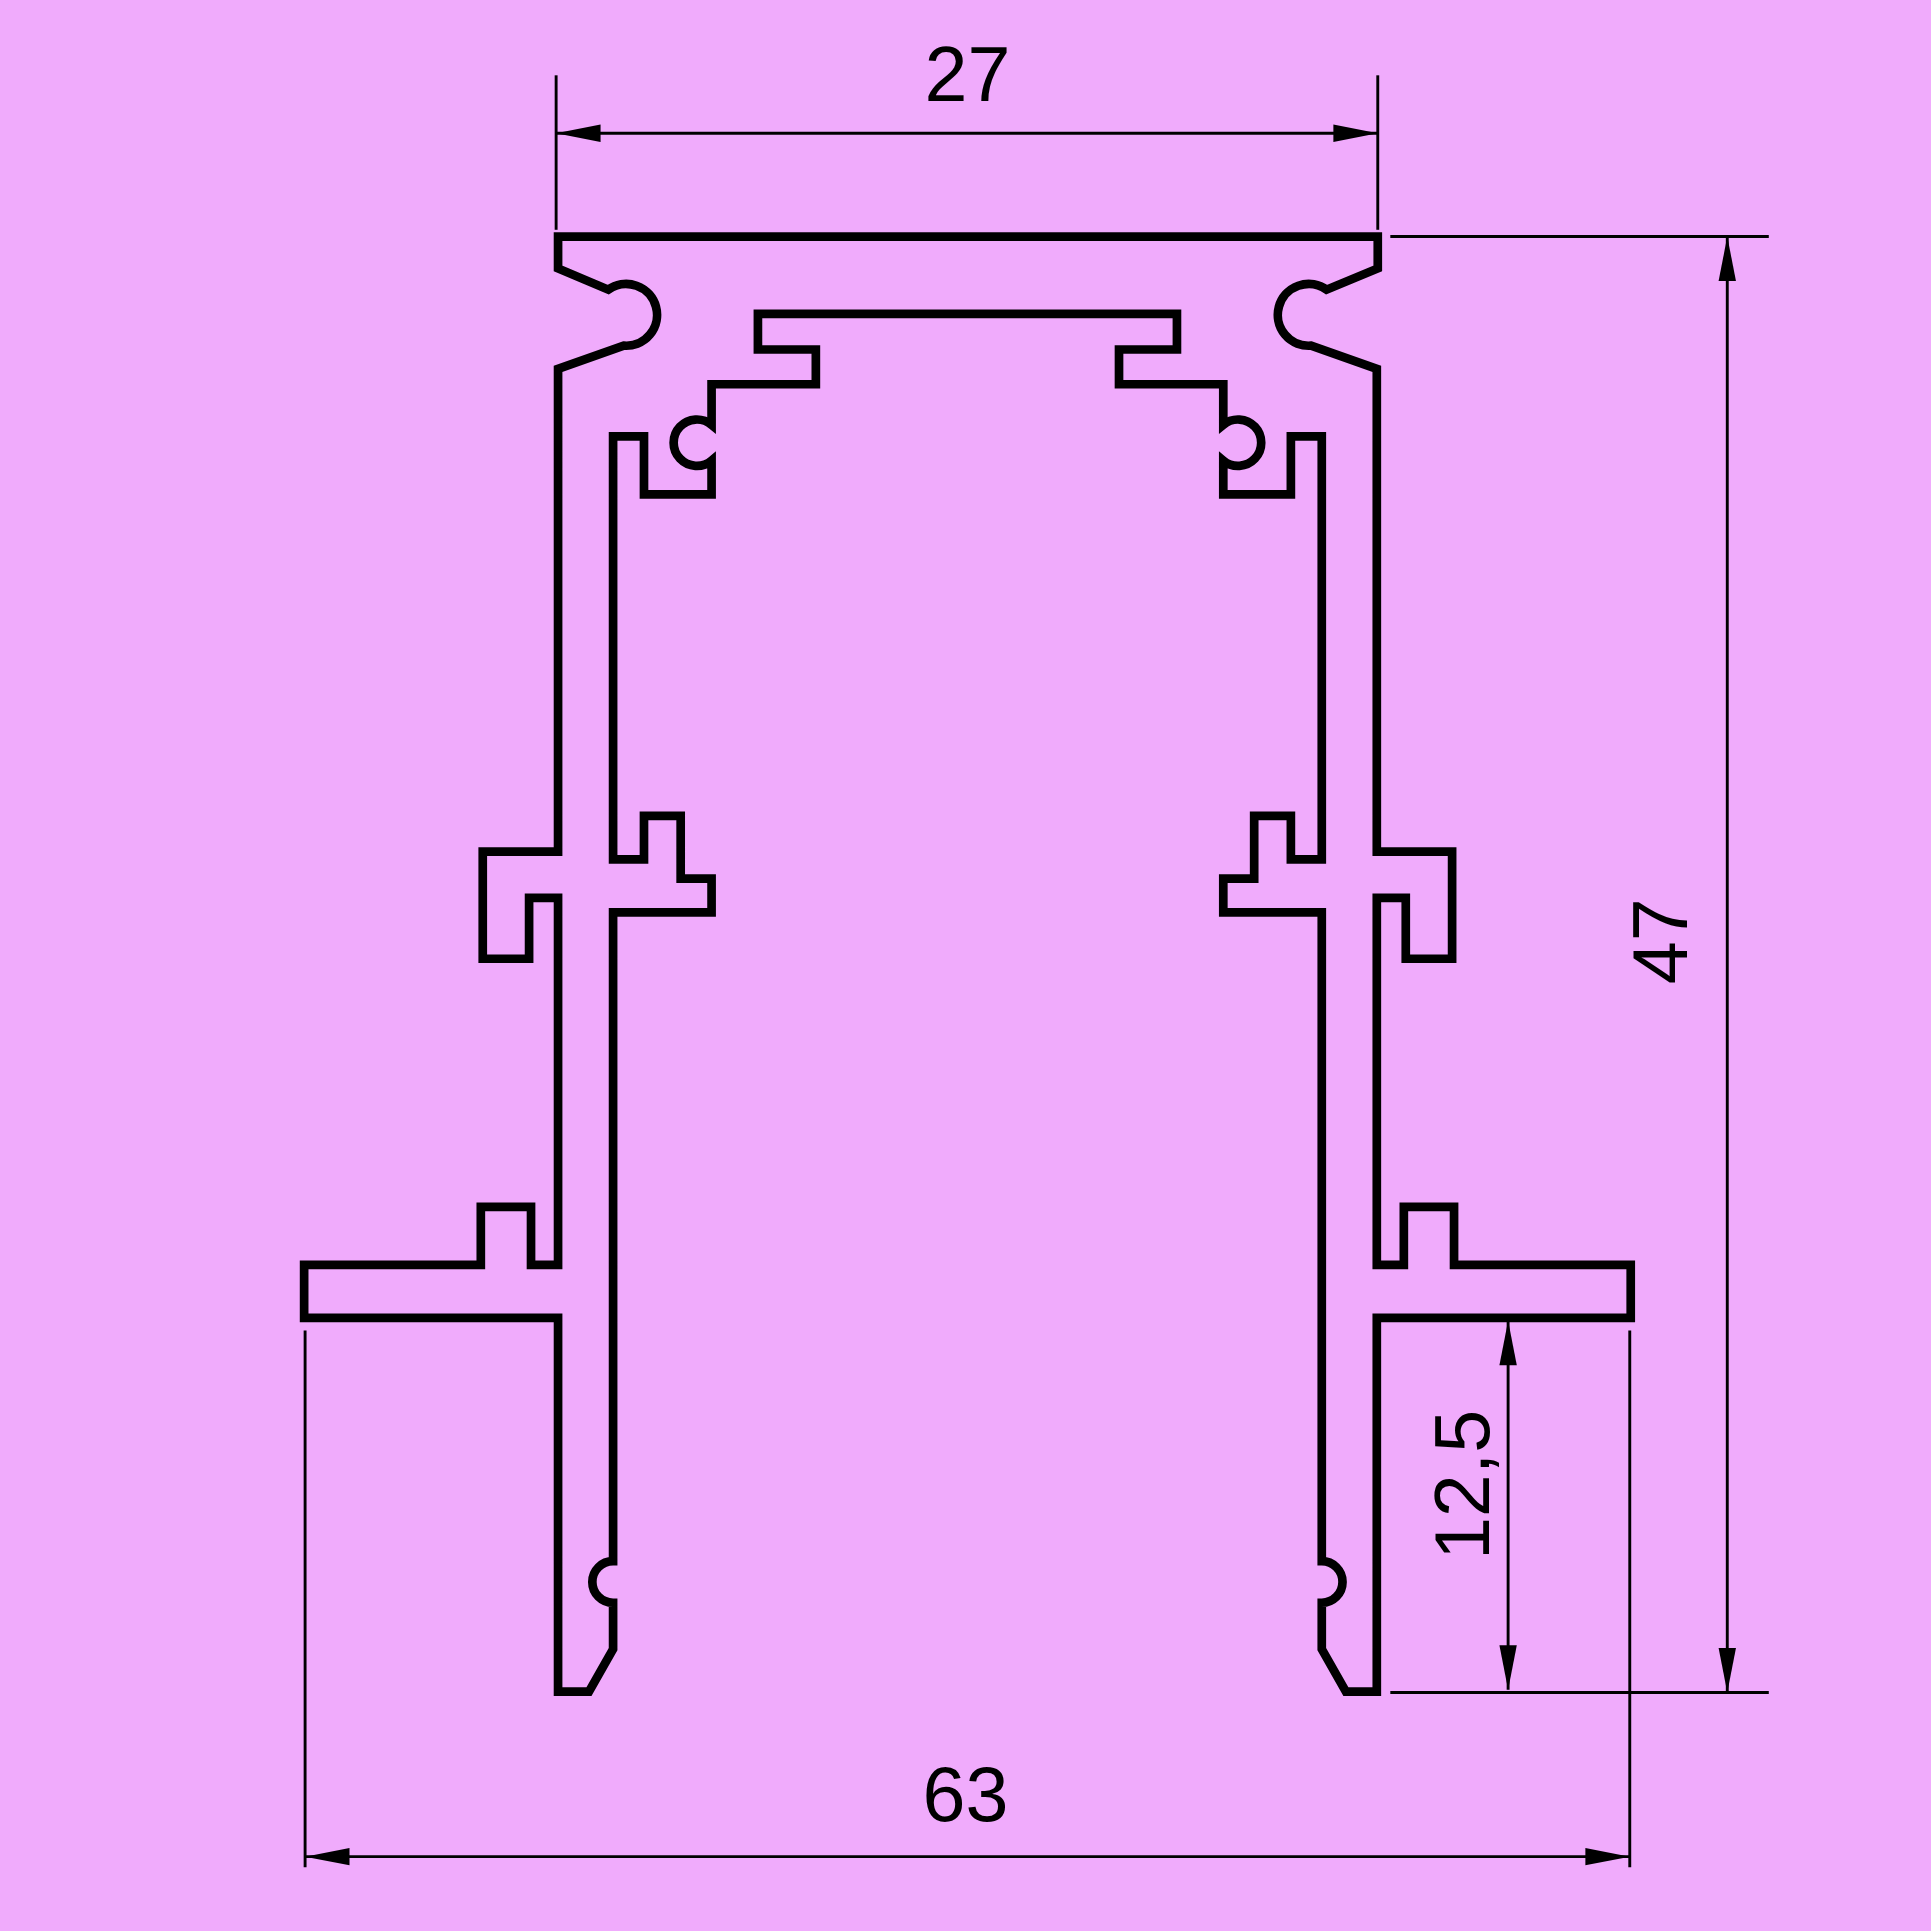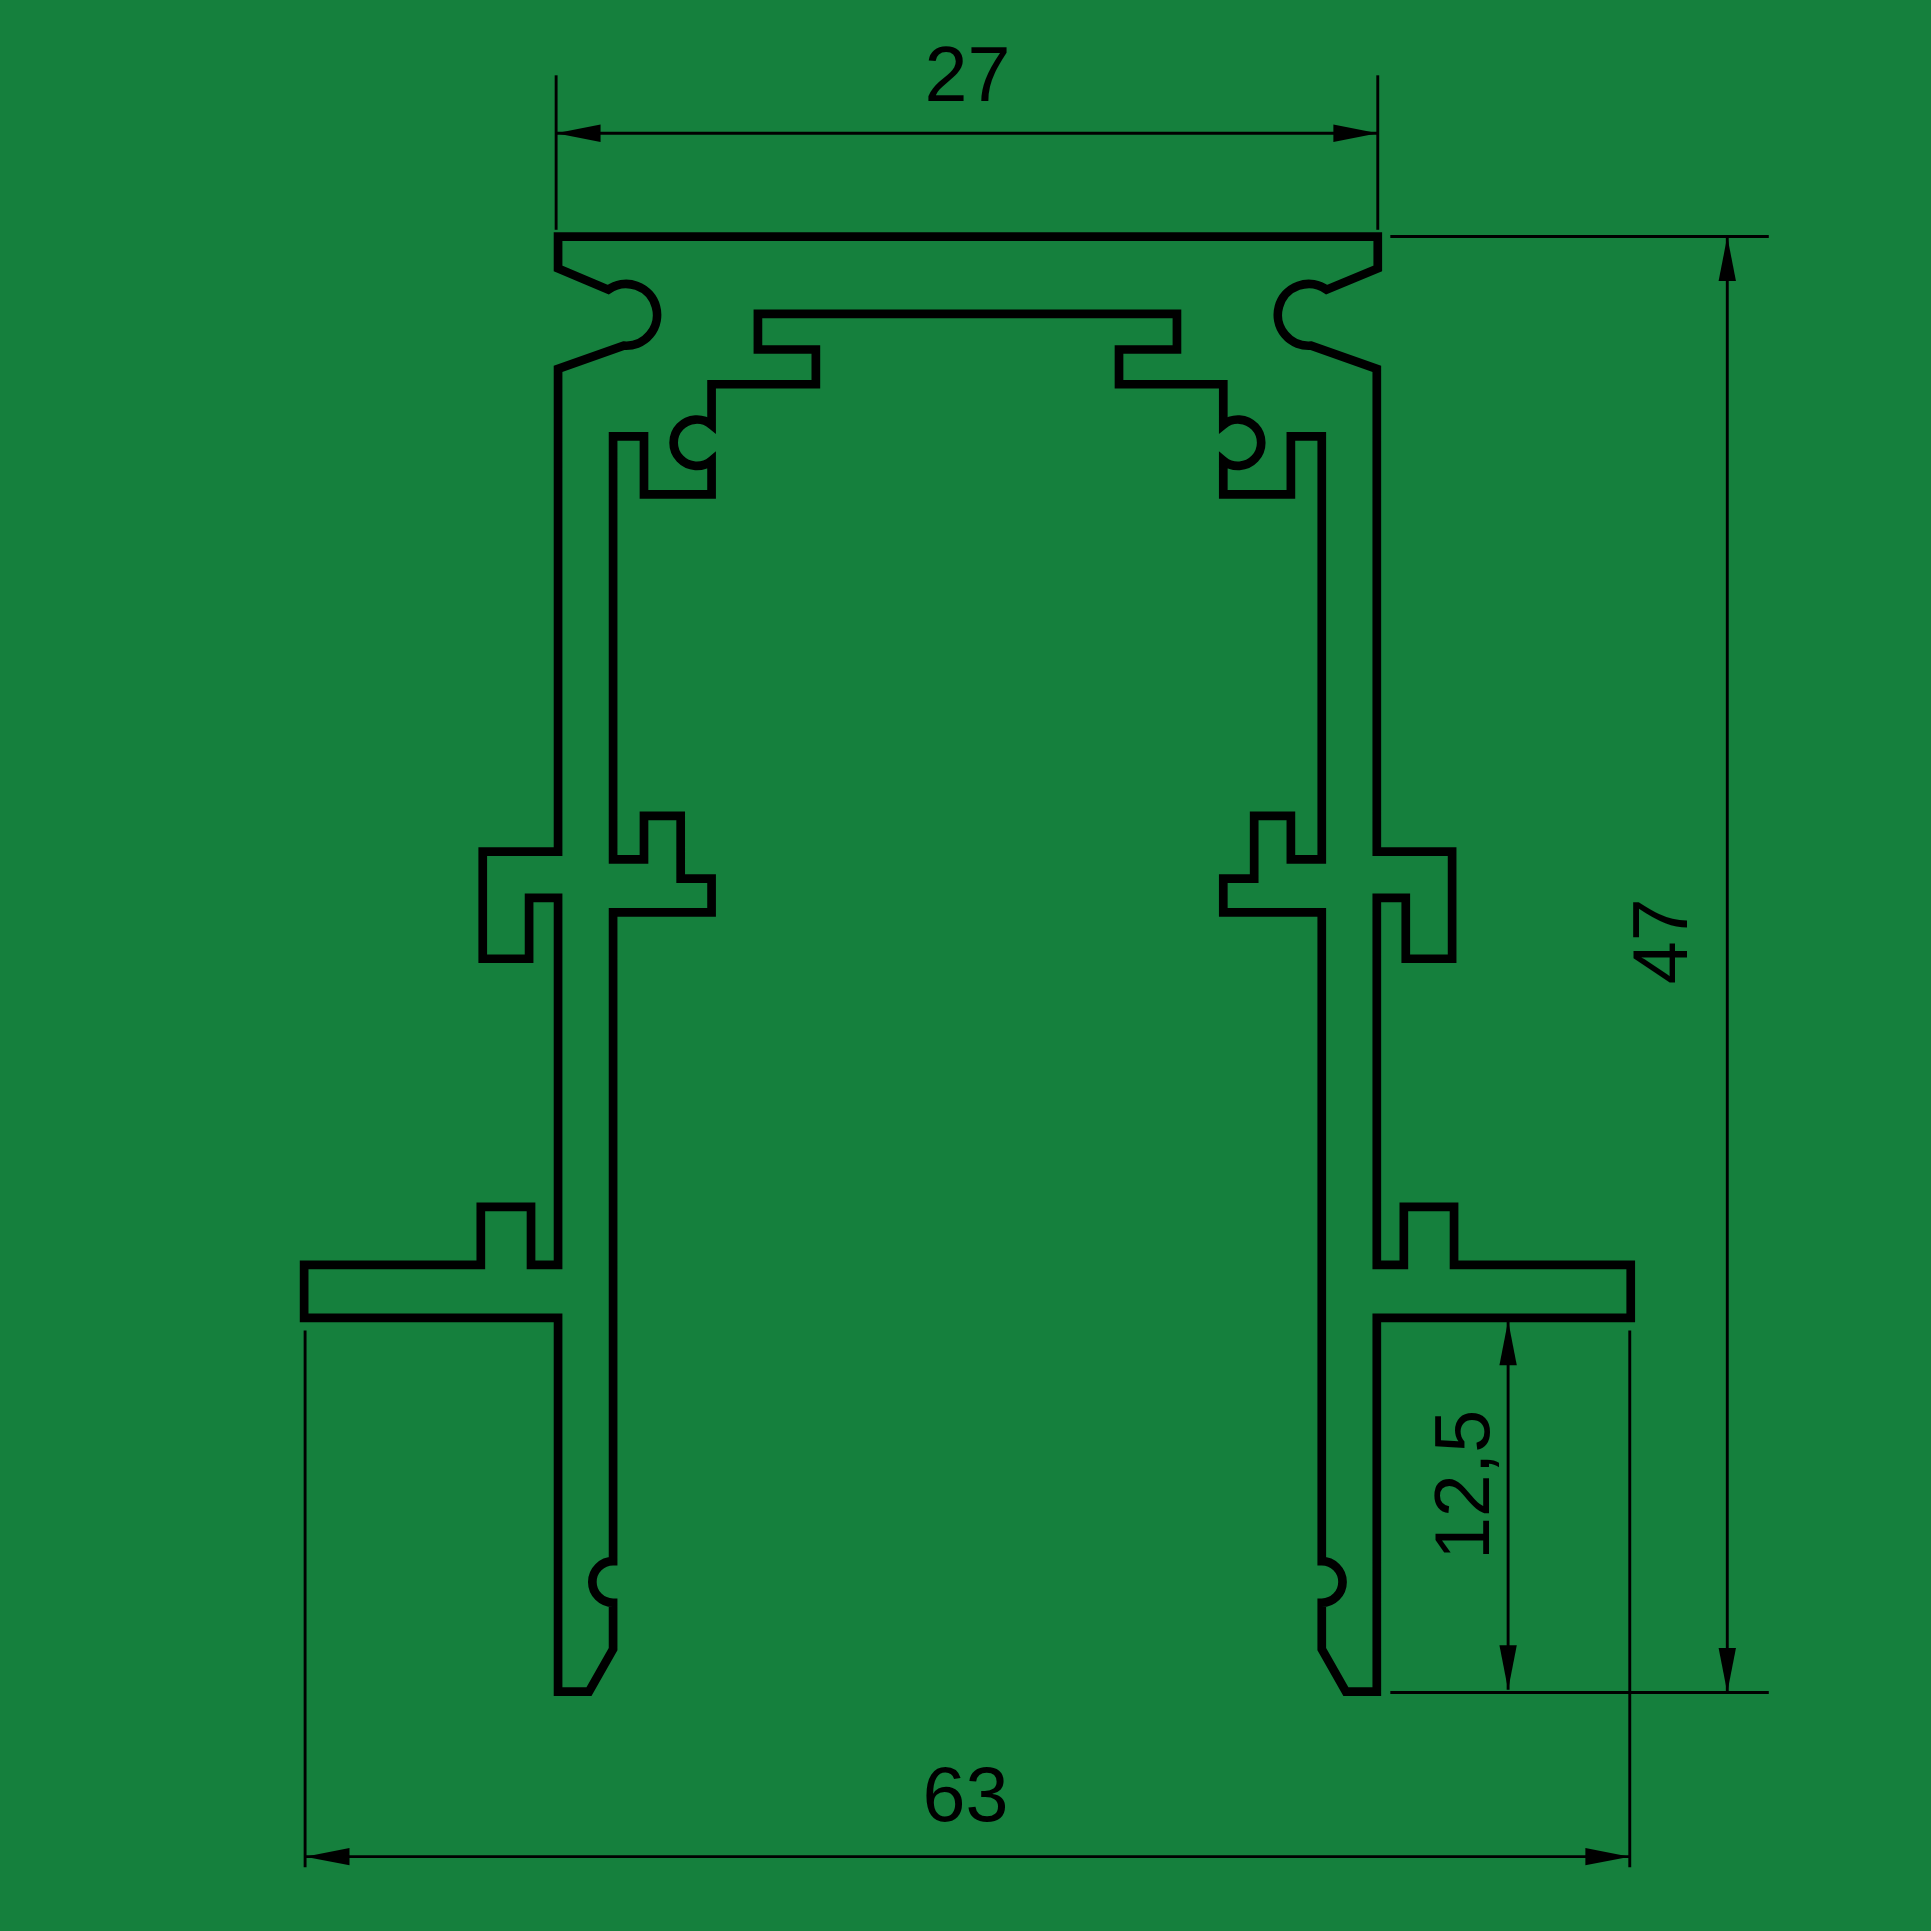--- a/index.html
+++ b/index.html
@@ -5,21 +5,21 @@
   html, body {
     margin: 0;
     padding: 0;
     background: #ffffff;
     font-family: "Liberation Sans", sans-serif;
   }
   .stage {
     position: relative;
     width: 1931px;
     height: 1931px;
-    background: #15803d;
+    background: #f0abfc;
     overflow: hidden;
   }
   svg { display: block; }
   .profile-line {
     fill: none;
     stroke: #000000;
     stroke-width: 9;
     stroke-linejoin: miter;
     stroke-linecap: butt;
   }

